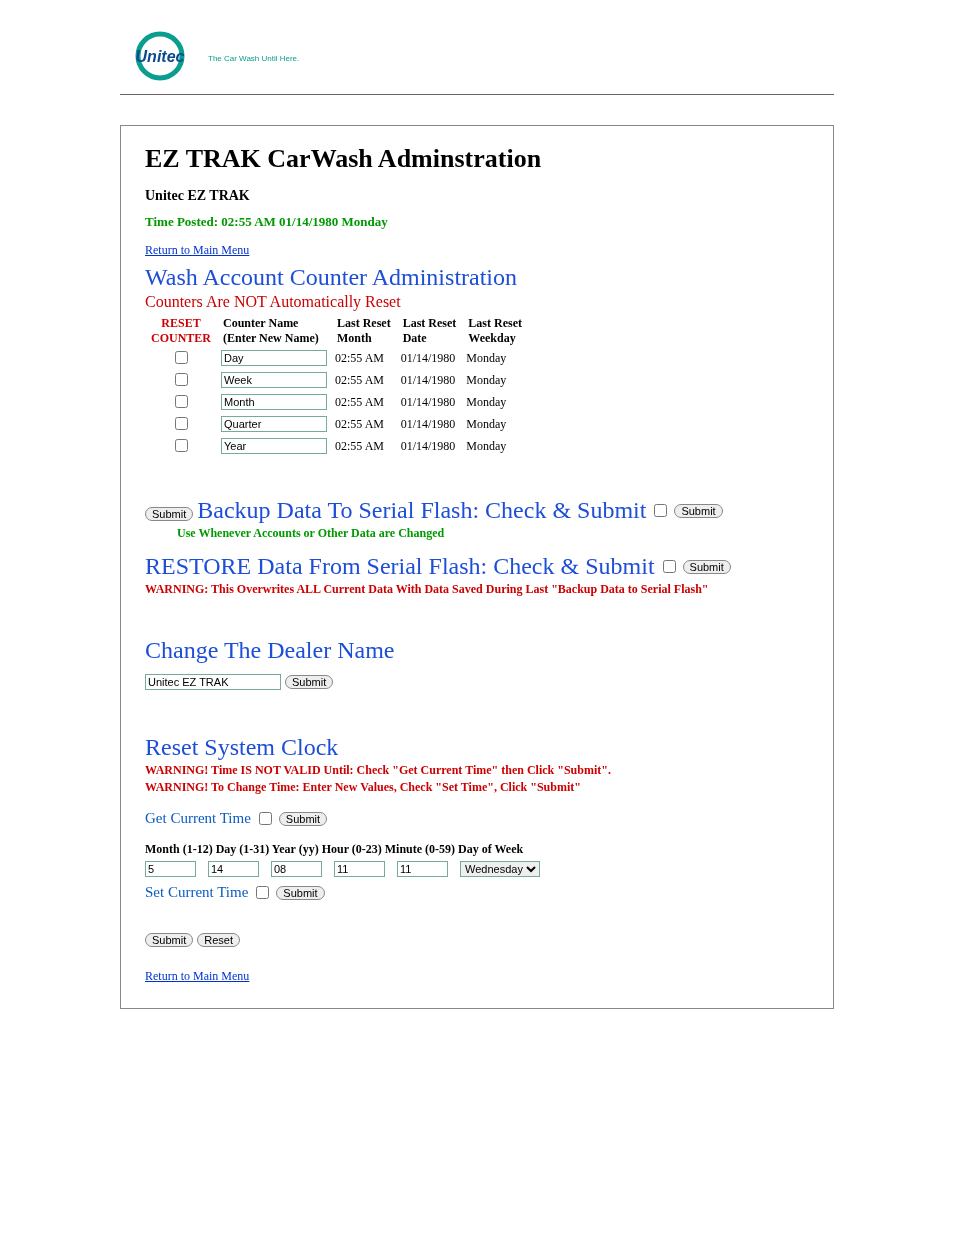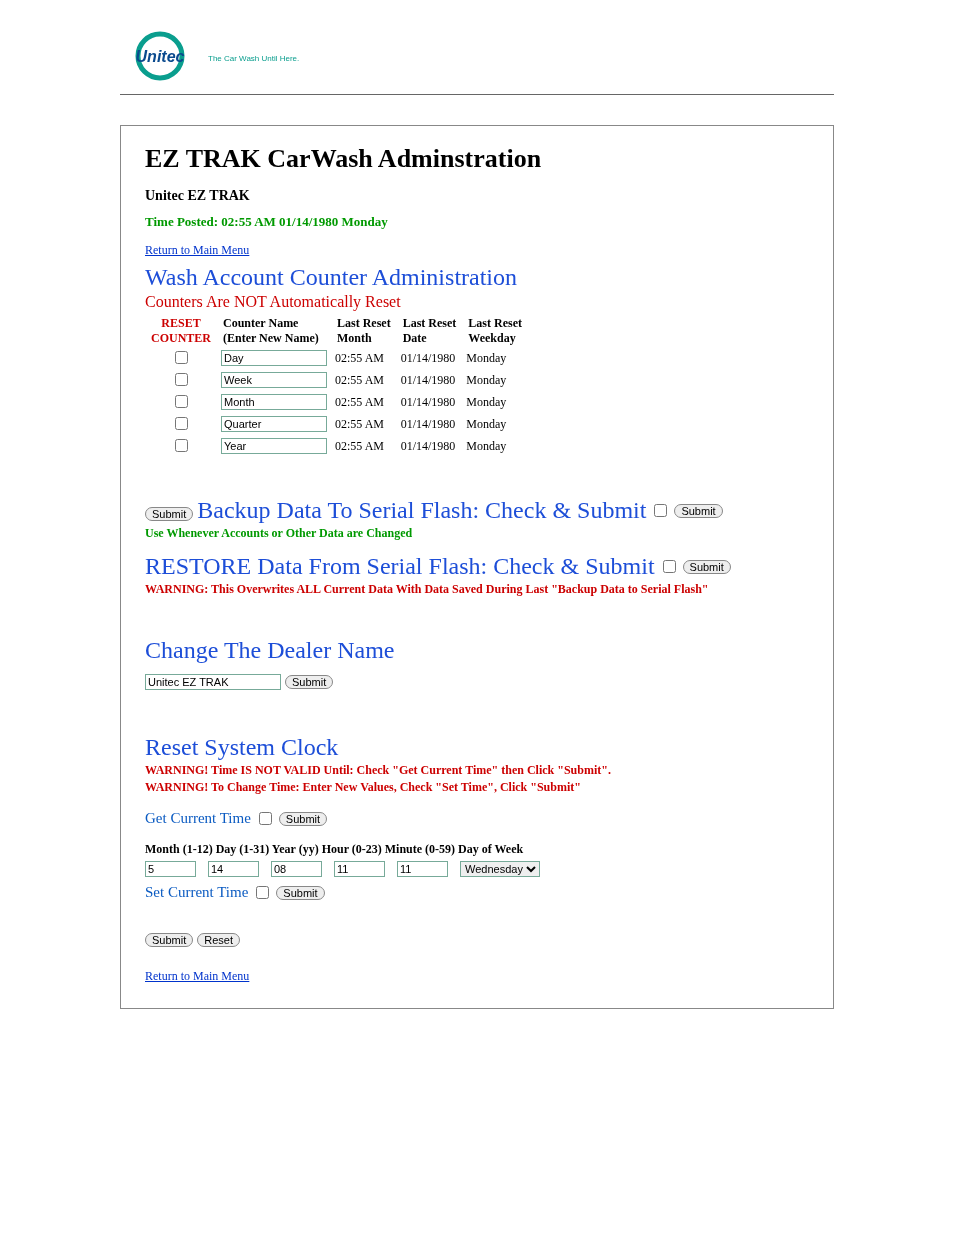--- a/index.html
+++ b/index.html
@@ -106,20 +106,21 @@
     display: inline-flex;
     align-items: center;
     gap: 4px;
     flex-wrap: wrap;
   }
   .green-note {
     color: #009900;
     font-weight: bold;
     font-size: 12px;
     margin-top: 2px;
+    margin-left: 32px;
   }
   .red-warn {
     color: #cc0000;
     font-weight: bold;
     font-size: 12px;
     margin-top: 2px;
   }
   input.dealer-name {
     width: 130px;
     font-family: Arial, sans-serif;

